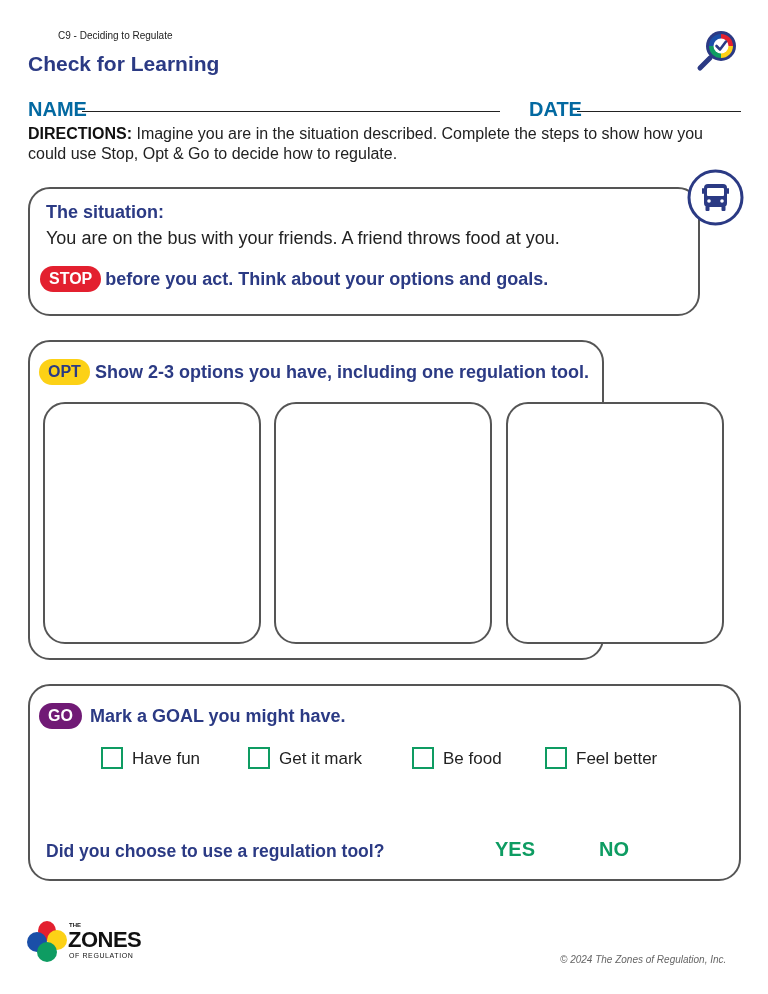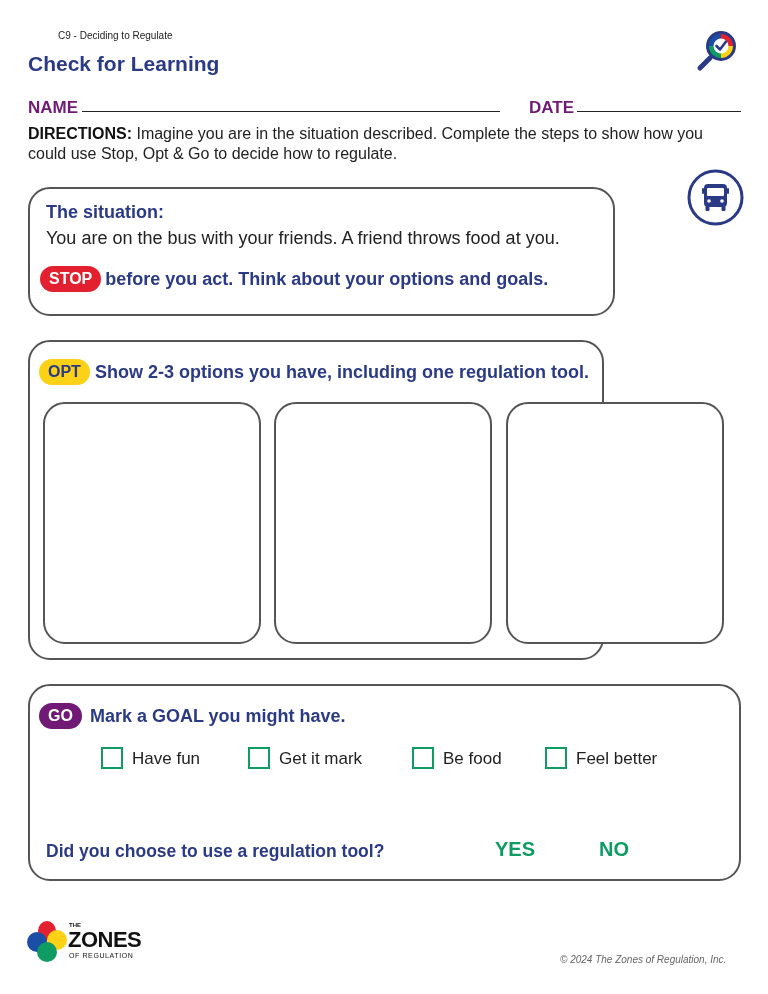--- a/index.html
+++ b/index.html
@@ -4,21 +4,21 @@
 <style>
   * { box-sizing: border-box; margin: 0; padding: 0; }
   html, body { width: 768px; height: 994px; background: #ffffff; overflow: hidden; }
   body { position: relative; font-family: "Liberation Sans", "DejaVu Sans", sans-serif; color: #1a1a1a; }
   .abs { position: absolute; }
 
   .lesson { left: 28px; top: 30px; font-size: 10px; color: #222; margin-left: 30px; }
   .title { left: 28px; top: 52px; font-size: 21px; font-weight: bold; color: #2b3a84; }
   .logo-icon { left: 690px; top: 24px; width: 52px; height: 52px; }
 
-  .field-label { font-size: 17px; font-weight: bold; color: #701a75; }
+  .field-label { font-size: 20px; font-weight: bold; color: #0369a1; }
   .line { border-bottom: 1.6px solid #222; height: 1px; }
 
   .directions { left: 28px; top: 124px; width: 700px; font-size: 16px; line-height: 20px; color: #222; }
   .directions b { color: #111; }
 
   .card { border: 2.5px solid #555; border-radius: 22px; background: #fff; }
 
   .pill { display: inline-block; border-radius: 14px; font-weight: bold; font-size: 16px; padding: 3px 9px; line-height: 20px; }
   .stop-pill { background: #e3202f; color: #fff; }
   .opt-pill { background: #fcd116; color: #2b3a84; }
@@ -54,21 +54,21 @@
   </svg>
 </div>
 
 <div class="abs field-label" style="left:28px; top:98px;">NAME</div>
 <div class="abs line" style="left:82px; top:111px; width:418px;"></div>
 <div class="abs field-label" style="left:529px; top:98px;">DATE</div>
 <div class="abs line" style="left:577px; top:111px; width:164px;"></div>
 
 <div class="abs directions"><b>DIRECTIONS:</b><span> Imagine you are in the situation described. Complete the steps to show how you could use Stop, Opt &amp; Go to decide how to regulate.</span></div>
 
-<div class="abs card" style="left:28px; top:187px; width:587px; height:129px;">
+<div class="abs card" style="left:28px; top:187px; width:672px; height:129px;">
   <div class="abs heading" style="left:16px; top:13px;">The situation:</div>
   <div class="abs" style="left:10px; top:77px; display:flex; align-items:center; gap:4px;">
     <span class="pill stop-pill">STOP</span>
     <span class="heading">before you act. Think about your options and goals.</span>
   </div>
   <div class="abs body-text" style="left:16px; top:39px;">You are on the bus with your friends. A friend throws food at you.</div>
 </div>
 <div class="abs" style="left:687px; top:169px; width:57px; height:57px;">
   <svg width="57" height="57" viewBox="0 0 57 57">
     <circle cx="28.5" cy="28.5" r="26.5" fill="#fff" stroke="#2b3a84" stroke-width="3"></circle>

